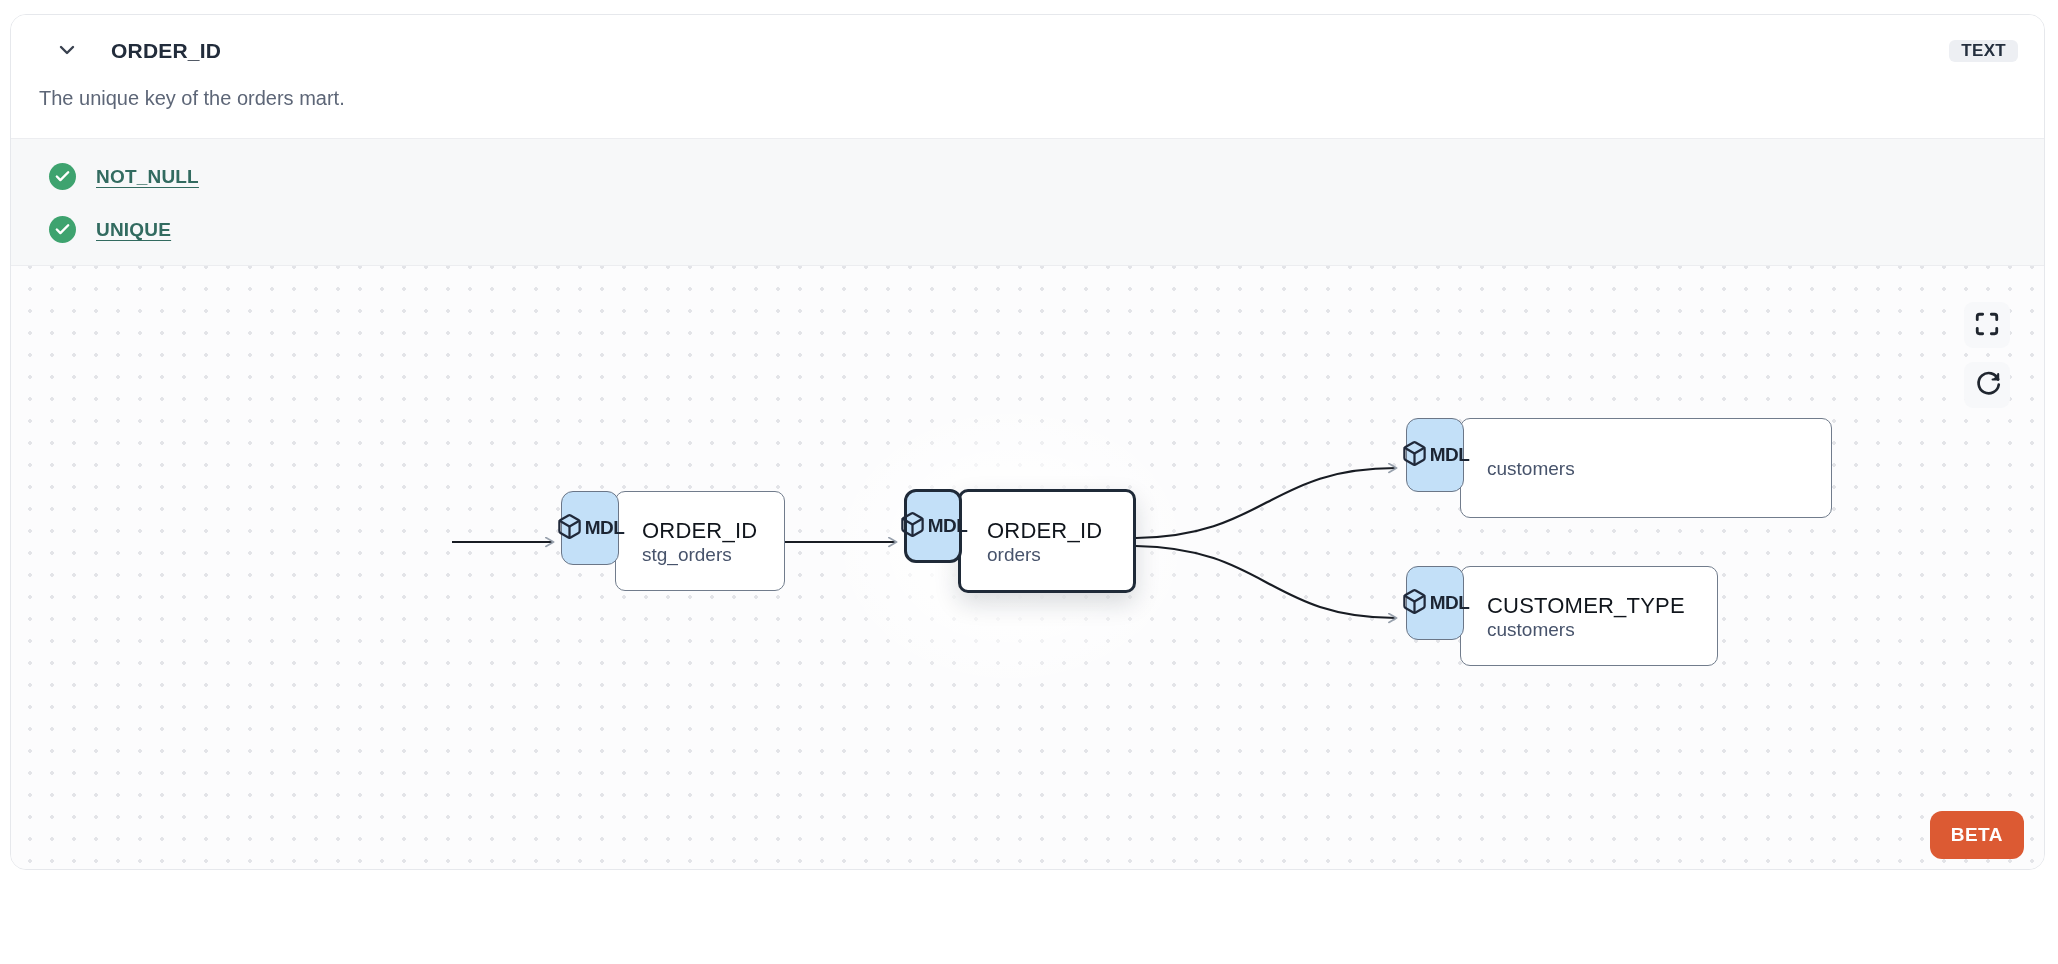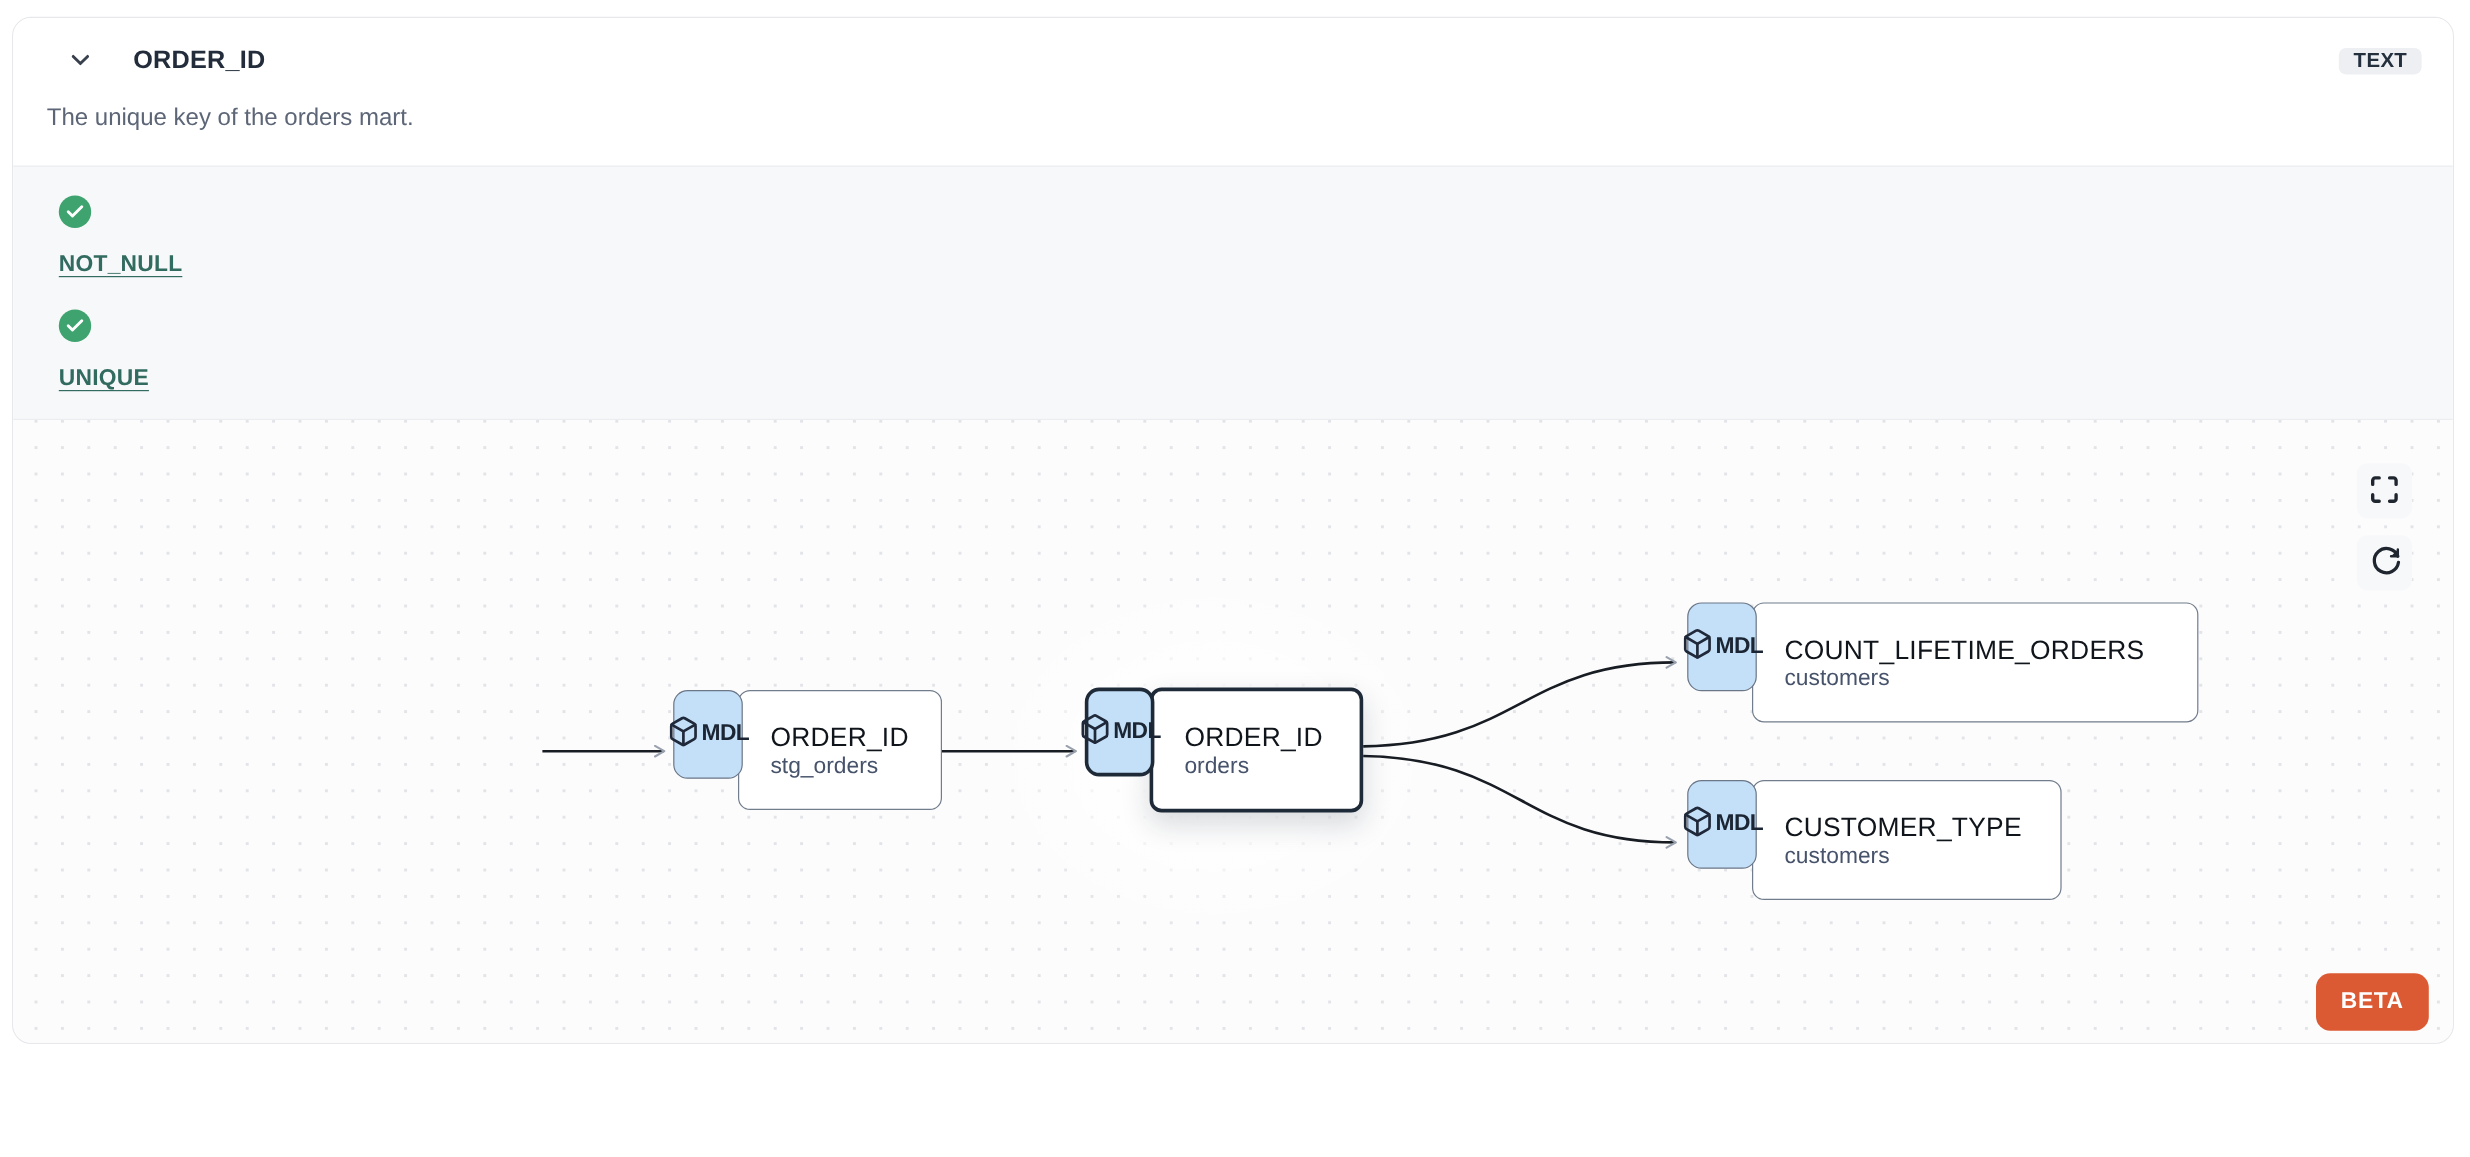--- a/index.html
+++ b/index.html
@@ -19,21 +19,21 @@
     display:flex; align-items:center; justify-content:center; cursor:pointer; color:#39414f; }
   .hdr-title { margin-left:30px; font-size:21px; font-weight:700; color:#222c3b; letter-spacing:0.2px; }
   .spacer { flex:1; }
   .type-badge { background:#edeff3; color:#242f3e; font-size:17px; font-weight:700;
     padding:1px 12px; border-radius:6px; letter-spacing:0.3px; }
   .hdr-desc { margin-top:22px; font-size:20px; color:#5d6677; }
 
   
   .tests { background:#f7f8f9; border-top:1px solid #ecedf0; border-bottom:1px solid #ecedf0;
     padding: 24px 28px 22px 38px; display:flex; flex-direction:column; gap:26px; }
-  .test-row { display:flex; gap:20px;flex-direction:column; }
+  .test-row { display:flex; align-items:center; gap:20px; }
   .check { width:27px; height:27px; border-radius:50%; background:#3ea36f; color:#ffffff;
     display:flex; align-items:center; justify-content:center; flex:0 0 auto; }
   .test-link { font-size:19px; font-weight:600; color:#326b60; text-decoration:underline;
     text-underline-offset:4px; letter-spacing:0.2px; cursor:pointer; }
 
   
   .graph { position:relative; flex:1; background-color:#fcfcfd;
     background-image: radial-gradient(circle, #e3e4e8 1.6px, transparent 1.6px);
     background-size: 22px 22px; background-position: 8px 12px; }
   .glow { position:absolute; left:810px; top:130px; width:380px; height:300px; z-index:0;
@@ -168,21 +168,20 @@
         <span>
           <svg width="27" height="27" viewBox="0 0 24 24" fill="none" stroke="#20293a" stroke-width="2" stroke-linecap="round" stroke-linejoin="round">
               <path d="M21 16V8a2 2 0 0 0-1-1.73l-7-4a2 2 0 0 0-2 0l-7 4A2 2 0 0 0 3 8v8a2 2 0 0 0 1 1.73l7 4a2 2 0 0 0 2 0l7-4A2 2 0 0 0 21 16z"></path>
               <polyline points="3.27 6.96 12 12.01 20.73 6.96"></polyline>
               <line x1="12" y1="22.08" x2="12" y2="12"></line>
             </svg>
         </span>
         <span class="blabel">MDL</span>
       </div>
       <div class="node-body">
-        <div class="node-title">COUNT_LIFETIME_ORDERS</div>
         <div class="node-sub">customers</div>
       </div>
     </div>
 
     <div class="node n-ctype">
       <div class="node-badge badge-mdl">
         <span>
           <svg width="27" height="27" viewBox="0 0 24 24" fill="none" stroke="#20293a" stroke-width="2" stroke-linecap="round" stroke-linejoin="round">
               <path d="M21 16V8a2 2 0 0 0-1-1.73l-7-4a2 2 0 0 0-2 0l-7 4A2 2 0 0 0 3 8v8a2 2 0 0 0 1 1.73l7 4a2 2 0 0 0 2 0l7-4A2 2 0 0 0 21 16z"></path>
               <polyline points="3.27 6.96 12 12.01 20.73 6.96"></polyline>

